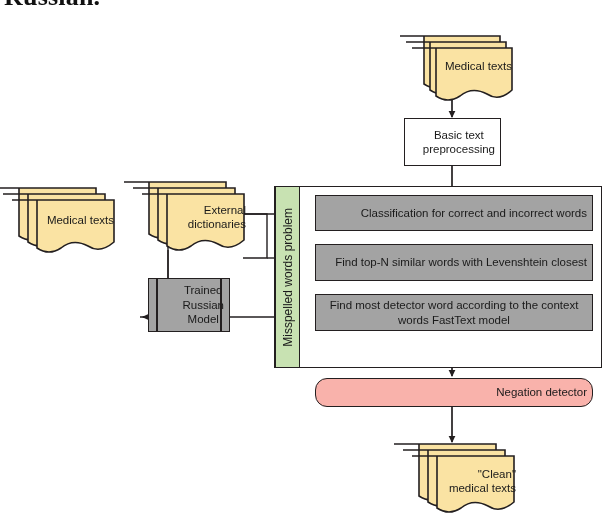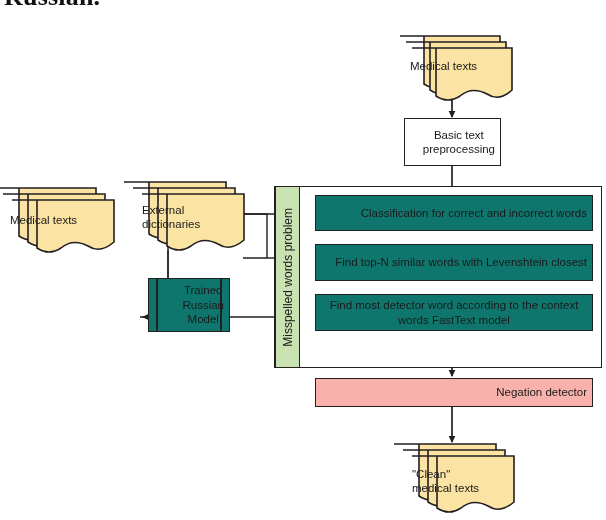--- a/index.html
+++ b/index.html
@@ -43,22 +43,22 @@
     align-items: center;
     justify-content: flex-end;
     text-align: center;
     font-size: 11.5px;
     color: #1a1a1a;
     line-height: 1.25;
     border: 1.6px solid #231f20;
     background: #ffffff;
     padding: 2px 5px;
   }
-  .box.green { background: #0f766e; }
-  .box.pink  { background: #f9b2ab; }
+  .box.green { background: #a3a3a3; }
+  .box.pink  { background: #f9b2ab; border-radius: 12px; }
   .box.white { background: #ffffff; }
 
   
   .box.predef::before,
   .box.predef::after {
     content: "";
     position: absolute;
     top: 0; bottom: 0;
     width: 1.6px;
     background: #231f20;
@@ -91,21 +91,21 @@
   }
 
   
   .docstack {
     position: absolute;
   }
   .docstack svg { display: block; overflow: visible; }
   .docstack .doclabel {
     position: absolute;
     left: 0; right: 5px;
-    text-align: left;
+    text-align: right;
     font-size: 11.5px;
     color: #1a1a1a;
     line-height: 1.25;
     pointer-events: none;
   }
 </style>
 </head>
 <body>
 
 <div id="canvas">

